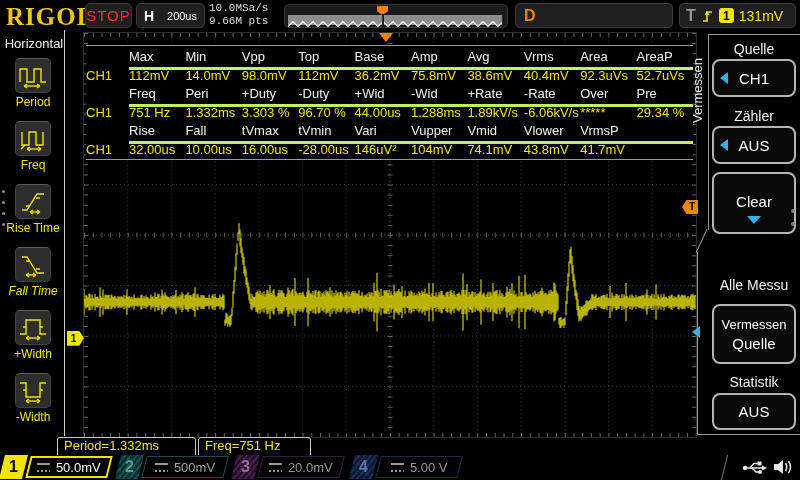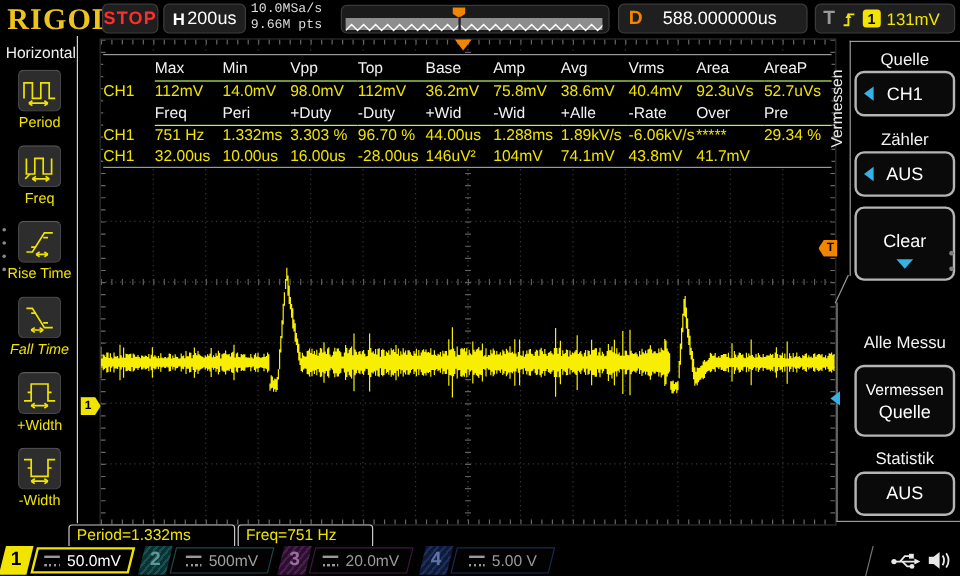--- a/index.html
+++ b/index.html
@@ -5,24 +5,24 @@
   html,body{margin:0;padding:0;background:#111;}
   #scope{position:relative;width:800px;height:480px;background:#000;overflow:hidden;
          font-family:"Liberation Sans",sans-serif;color:#e8e8e8;}
   .abs{position:absolute;}
   
   #logo{left:6px;top:3px;font-family:"Liberation Serif",serif;font-weight:bold;
         font-size:25px;color:#edc41b;letter-spacing:1px;}
   .tbox{background:#1f1f1f;border:1px solid #3c3c3c;border-radius:5px;
         display:flex;align-items:center;box-sizing:border-box;}
   #stop-box{left:85px;top:3px;width:47px;height:25px;justify-content:center;}
-  #stop-box span{color:#ff2e2e;font-weight:bold;font-size:15px;letter-spacing:1px;}
+  #stop-box span{color:#ff2e2e;font-weight:normal;font-size:15px;letter-spacing:1px;}
   #h-box{left:136px;top:3px;width:69px;height:25px;padding:0 7px;}
   #h-box .hlab{color:#fff;font-weight:bold;font-size:14px;}
-  #h-box .hval{color:#fff;font-size:15px;margin-left:auto;}
+  #h-box .hval{color:#fff;font-size:11px;margin-left:auto;}
   #acq{left:209px;top:2px;font-size:11px;line-height:13px;color:#ddd;font-family:Liberation Mono, monospace;}
   #membar{left:284px;top:4px;width:222px;height:22px;background:#1b1b1b;
           border:1px solid #3a3a3a;border-radius:5px;}
   #memstrip{left:3px;top:10px;width:214px;height:10px;background:#8d8d8d;}
   #memflag{left:92px;top:1px;width:11px;height:9px;background:#f28500;
            clip-path:polygon(0 0,100% 0,100% 58%,50% 100%,0 58%);}
   #memstem{left:97px;top:9px;width:2px;height:11px;background:#222;}
   #d-box{left:515px;top:3px;width:158px;height:25px;padding:0 8px;}
   #d-box .dlab{color:#f28500;font-weight:bold;font-size:16px;}
   #d-box .dval{color:#fff;font-size:15px;margin:0 auto;}
@@ -51,21 +51,21 @@
              display:flex;align-items:center;justify-content:center;padding-left:4px;box-sizing:border-box;
              clip-path:polygon(0 50%,28% 0,100% 0,100% 100%,28% 100%);}
   #gnd-flag{width:17px;height:15px;background:#f0e400;color:#000;font-size:10px;font-weight:bold;
             display:flex;align-items:center;justify-content:center;padding-right:4px;box-sizing:border-box;
             clip-path:polygon(0 0,72% 0,100% 50%,72% 100%,0 100%);}
   
   #measure-table{left:86px;top:45px;width:607px;background:rgba(0,0,0,0.92);
                  border-top:1px solid #9a9a9a;border-bottom:1px solid #9a9a9a;padding:1px 0;}
   .mt-row{display:grid;grid-template-columns:43px repeat(10,1fr);white-space:nowrap;}
   .mt-head{color:#f2f2f2;font-size:13px;height:20px;line-height:20px;}
-  .mt-head .mc{border-bottom:1px solid #bef264;}
+  .mt-head .mc{border-bottom:3px solid #bef264;}
   .mt-head .mc:first-child{border-bottom:none;}
   .mt-vals{color:#f0e400;font-size:13px;height:17px;line-height:17px;}
   .mc{overflow:visible;}
   
   .readout{height:33px;background:#000;border:1px solid #c8c8c8;border-radius:3px;
            color:#f0e400;font-size:13px;line-height:16px;padding:0 6px;box-sizing:border-box;}
   #period-readout{left:57px;top:437px;width:139px;}
   #freq-readout{left:198px;top:437px;width:113px;}
   
   .mline{background:#9a9a9a;}
@@ -115,21 +115,20 @@
     <div class="abs" id="memstrip">
       <svg width="214" height="10">
         <polyline id="zigzag" fill="none" stroke="#ffffff" stroke-width="1.2" points="0,7.5 5,2.5 10,7.5 15,2.5 20,7.5 25,2.5 30,7.5 35,2.5 40,7.5 45,2.5 50,7.5 55,2.5 60,7.5 65,2.5 70,7.5 75,2.5 80,7.5 85,2.5 90,7.5 95,2.5 100,7.5 105,2.5 110,7.5 115,2.5 120,7.5 125,2.5 130,7.5 135,2.5 140,7.5 145,2.5 150,7.5 155,2.5 160,7.5 165,2.5 170,7.5 175,2.5 180,7.5 185,2.5 190,7.5 195,2.5 200,7.5 205,2.5 210,7.5 215,2.5"></polyline>
       </svg>
     </div>
     <div class="abs" id="memflag"></div>
     <div class="abs" id="memstem"></div>
   </div>
   <div class="abs tbox" id="d-box">
     <span class="dlab">D</span>
-    <span class="dval">588.000000us</span>
   </div>
   <div class="abs tbox" id="t-box">
     <span class="tlab">T</span>
     <svg width="13" height="16">
       <path d="M2 13 H6 V4 H11" fill="none" stroke="#f0e400" stroke-width="1.6"></path>
       <path d="M3.5 7 L6 3 L8.5 7 Z" fill="#f0e400"></path>
     </svg>
     <span class="tchan">1</span>
     <span class="tlev">131mV</span>
   </div>
@@ -291,37 +290,50 @@
         <div class="mc">52.7uVs</div>
       </div>
       <div class="mt-row mt-head">
         <div class="mc"></div>
         <div class="mc">Freq</div>
         <div class="mc">Peri</div>
         <div class="mc">+Duty</div>
         <div class="mc">-Duty</div>
         <div class="mc">+Wid</div>
         <div class="mc">-Wid</div>
-        <div class="mc">+Alle</div>
+        <div class="mc">+Rate</div>
         <div class="mc">-Rate</div>
         <div class="mc">Over</div>
         <div class="mc">Pre</div>
       </div>
       <div class="mt-row mt-vals">
         <div class="mc">CH1</div>
         <div class="mc">751 Hz</div>
         <div class="mc">1.332ms</div>
         <div class="mc">3.303 %</div>
         <div class="mc">96.70 %</div>
         <div class="mc">44.00us</div>
         <div class="mc">1.288ms</div>
         <div class="mc">1.89kV/s</div>
         <div class="mc">-6.06kV/s</div>
         <div class="mc">*****</div>
         <div class="mc">29.34 %</div>
+      </div>
+      <div class="mt-row mt-head">
+        <div class="mc"></div>
+        <div class="mc">Rise</div>
+        <div class="mc">Fall</div>
+        <div class="mc">tVmax</div>
+        <div class="mc">tVmin</div>
+        <div class="mc">Vari</div>
+        <div class="mc">Vupper</div>
+        <div class="mc">Vmid</div>
+        <div class="mc">Vlower</div>
+        <div class="mc">VrmsP</div>
+        <div class="mc"></div>
       </div>
       <div class="mt-row mt-vals">
         <div class="mc">CH1</div>
         <div class="mc">32.00us</div>
         <div class="mc">10.00us</div>
         <div class="mc">16.00us</div>
         <div class="mc">-28.00us</div>
         <div class="mc">146uV²</div>
         <div class="mc">104mV</div>
         <div class="mc">74.1mV</div>

